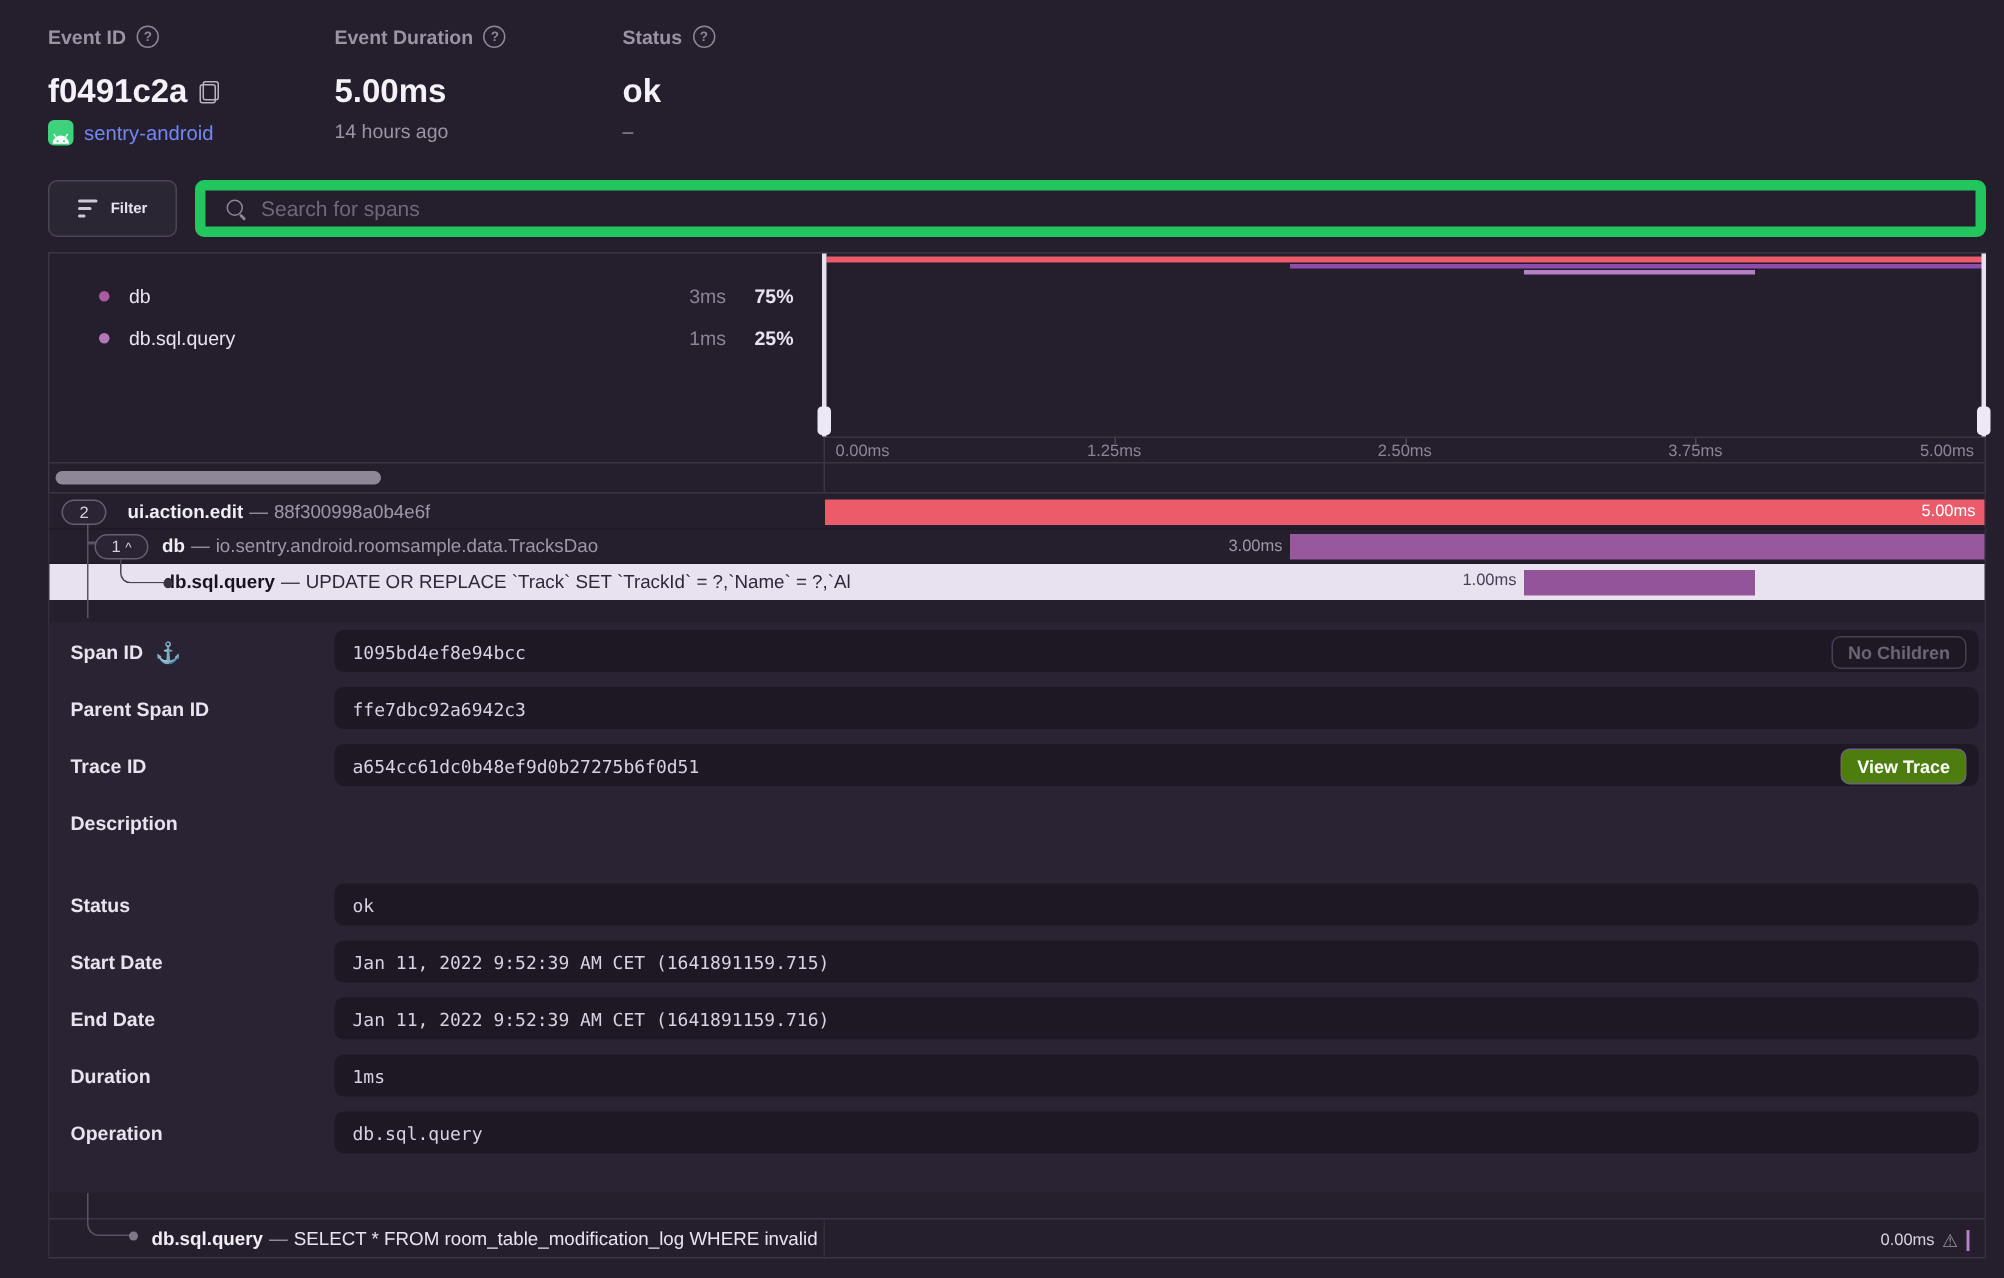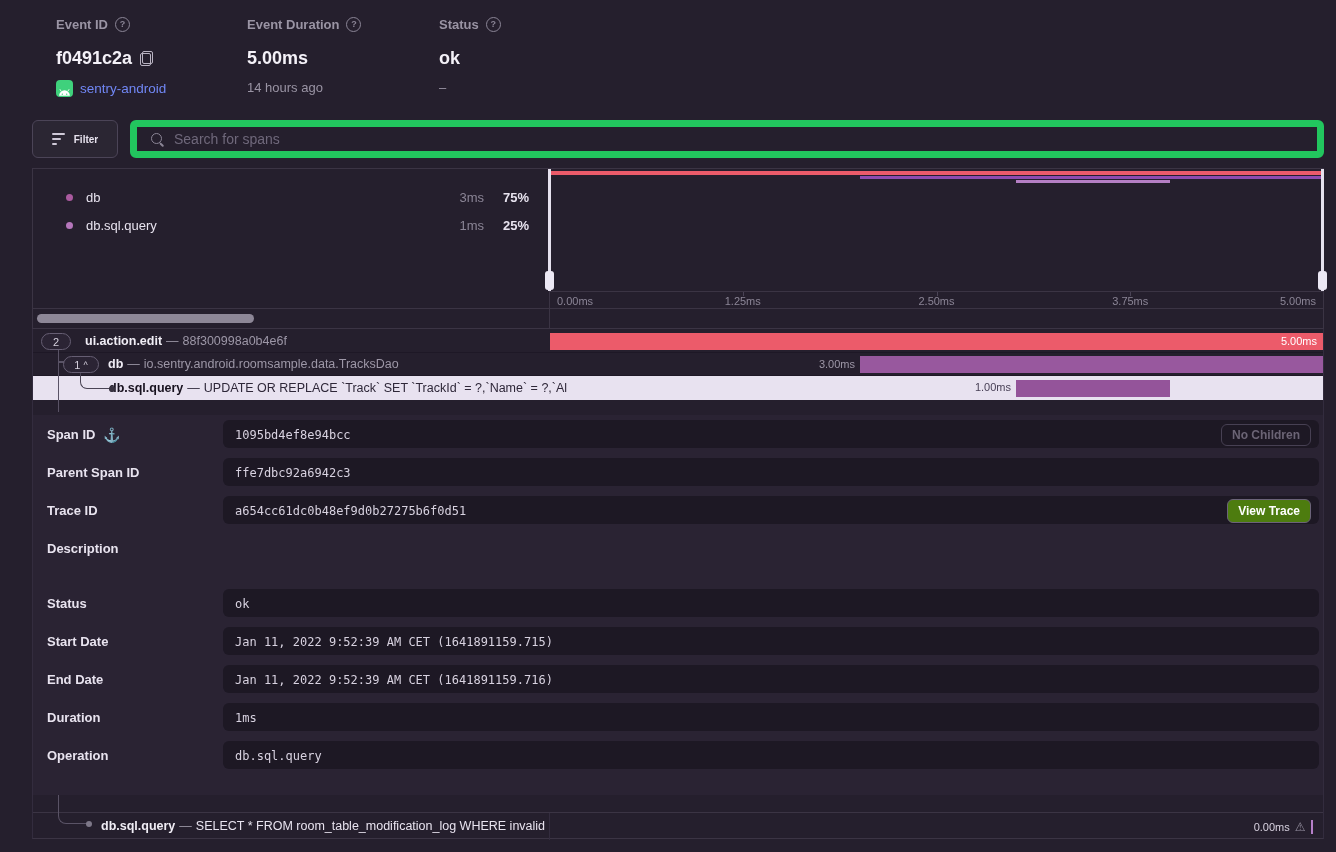--- a/index.html
+++ b/index.html
@@ -4,25 +4,25 @@
 <style>
   * { box-sizing: border-box; margin: 0; padding: 0; }
   html,body { background:#251f2d; }
   #app {
     position: relative; width: 1336px; height: 852px; overflow: hidden;
     background:#251f2d; color:#e8e3ef;
     font-family:"Liberation Sans", sans-serif;
   }
 
   
-  .hcol { position:absolute; top:16px;margin-left:24px; }
+  .hcol { position:absolute; top:16px; }
   .hlabel { display:flex; align-items:center; gap:7px; font-size:13px; font-weight:700; color:#9a94a4; height:16px; }
   .qicon { width:15px; height:15px; border:1.5px solid #8b8596; border-radius:50%;
     font-size:9px; font-weight:700; color:#8b8596; display:flex; align-items:center; justify-content:center; }
-  .hvalue { position:absolute; top:32px; font-size:18px; font-weight:600; color:#f4f1f8; display:flex; align-items:center; gap:8px; white-space:nowrap; }
+  .hvalue { position:absolute; top:32px; font-size:22px; font-weight:600; color:#f4f1f8; display:flex; align-items:center; gap:8px; white-space:nowrap; }
   .hsub { position:absolute; top:64px; font-size:13px; color:#9a94a4; display:flex; align-items:center; gap:7px; white-space:nowrap; }
   .copy-ic { position:relative; width:13px; height:15px; display:inline-block; }
   .copy-ic::before { content:""; position:absolute; left:0; bottom:0; width:9px; height:11px; border:1.5px solid #b9b3c2; border-radius:2px; background:#251f2d; }
   .copy-ic::after { content:""; position:absolute; right:0; top:0; width:9px; height:11px; border:1.5px solid #b9b3c2; border-radius:2px; }
   .android-ic { width:17px; height:17px; border-radius:4px; background:#3fd17c; display:flex; align-items:flex-end; justify-content:center; overflow:hidden; }
   .link { color:#7187f5; font-size:13.5px; }
 
   
   .filter-btn { position:absolute; left:32px; top:120px; width:86px; height:38px;
     border:1px solid #4b4457; border-radius:6px; background:rgba(255,255,255,0.03);

